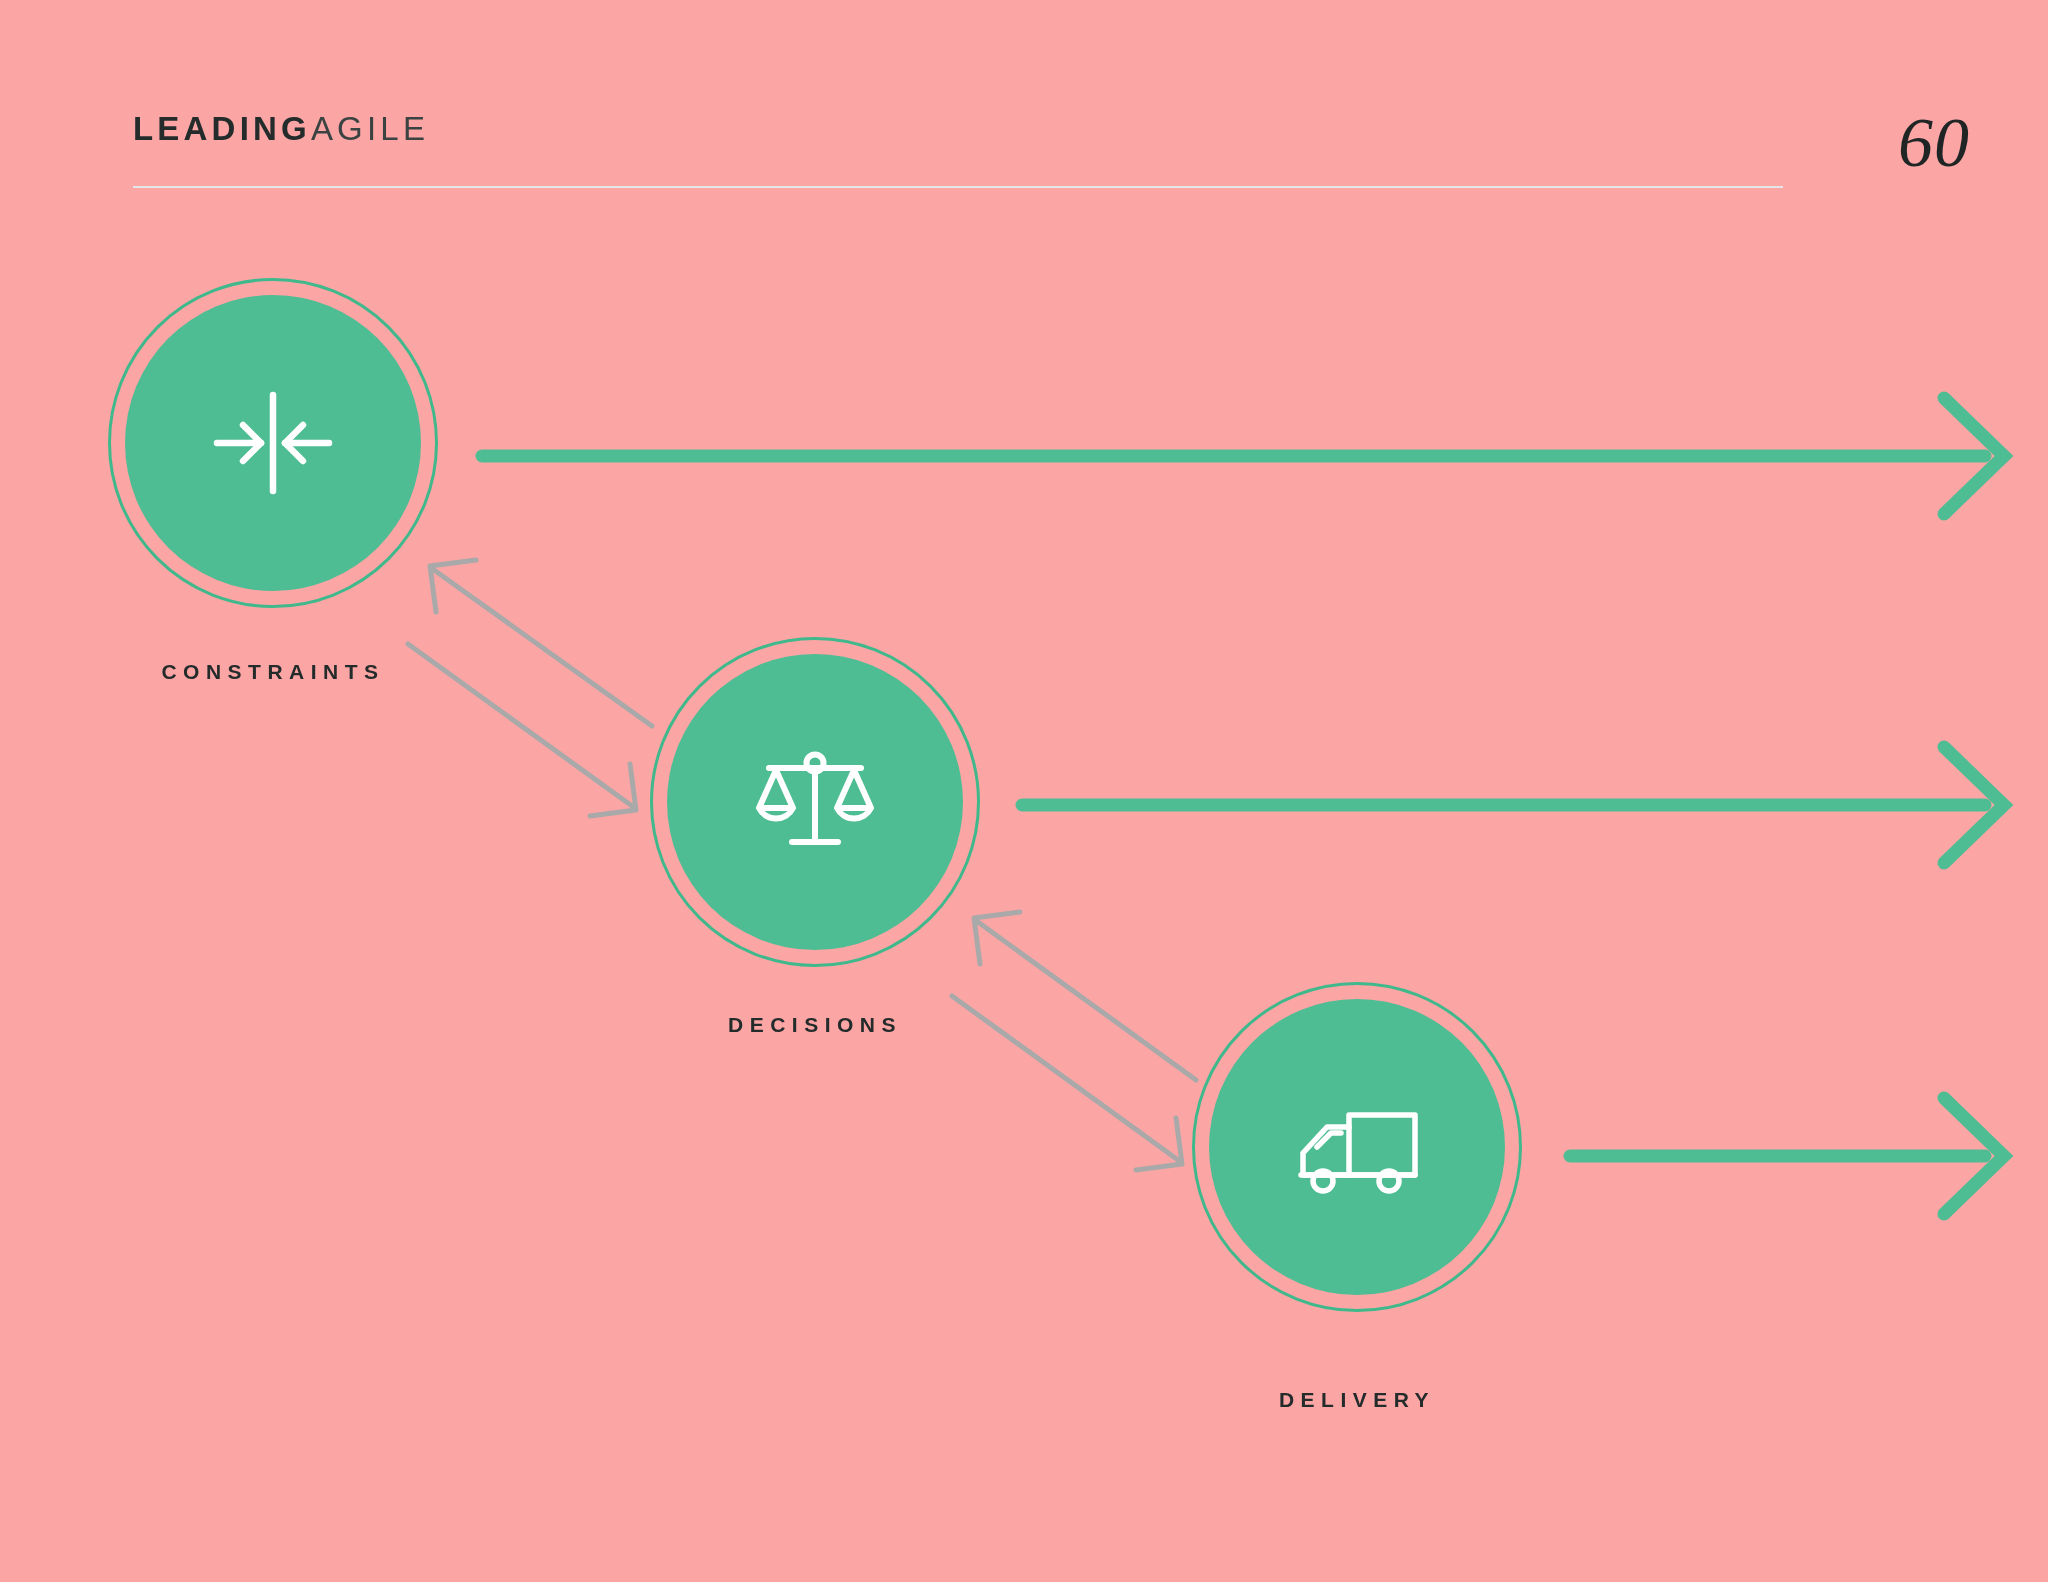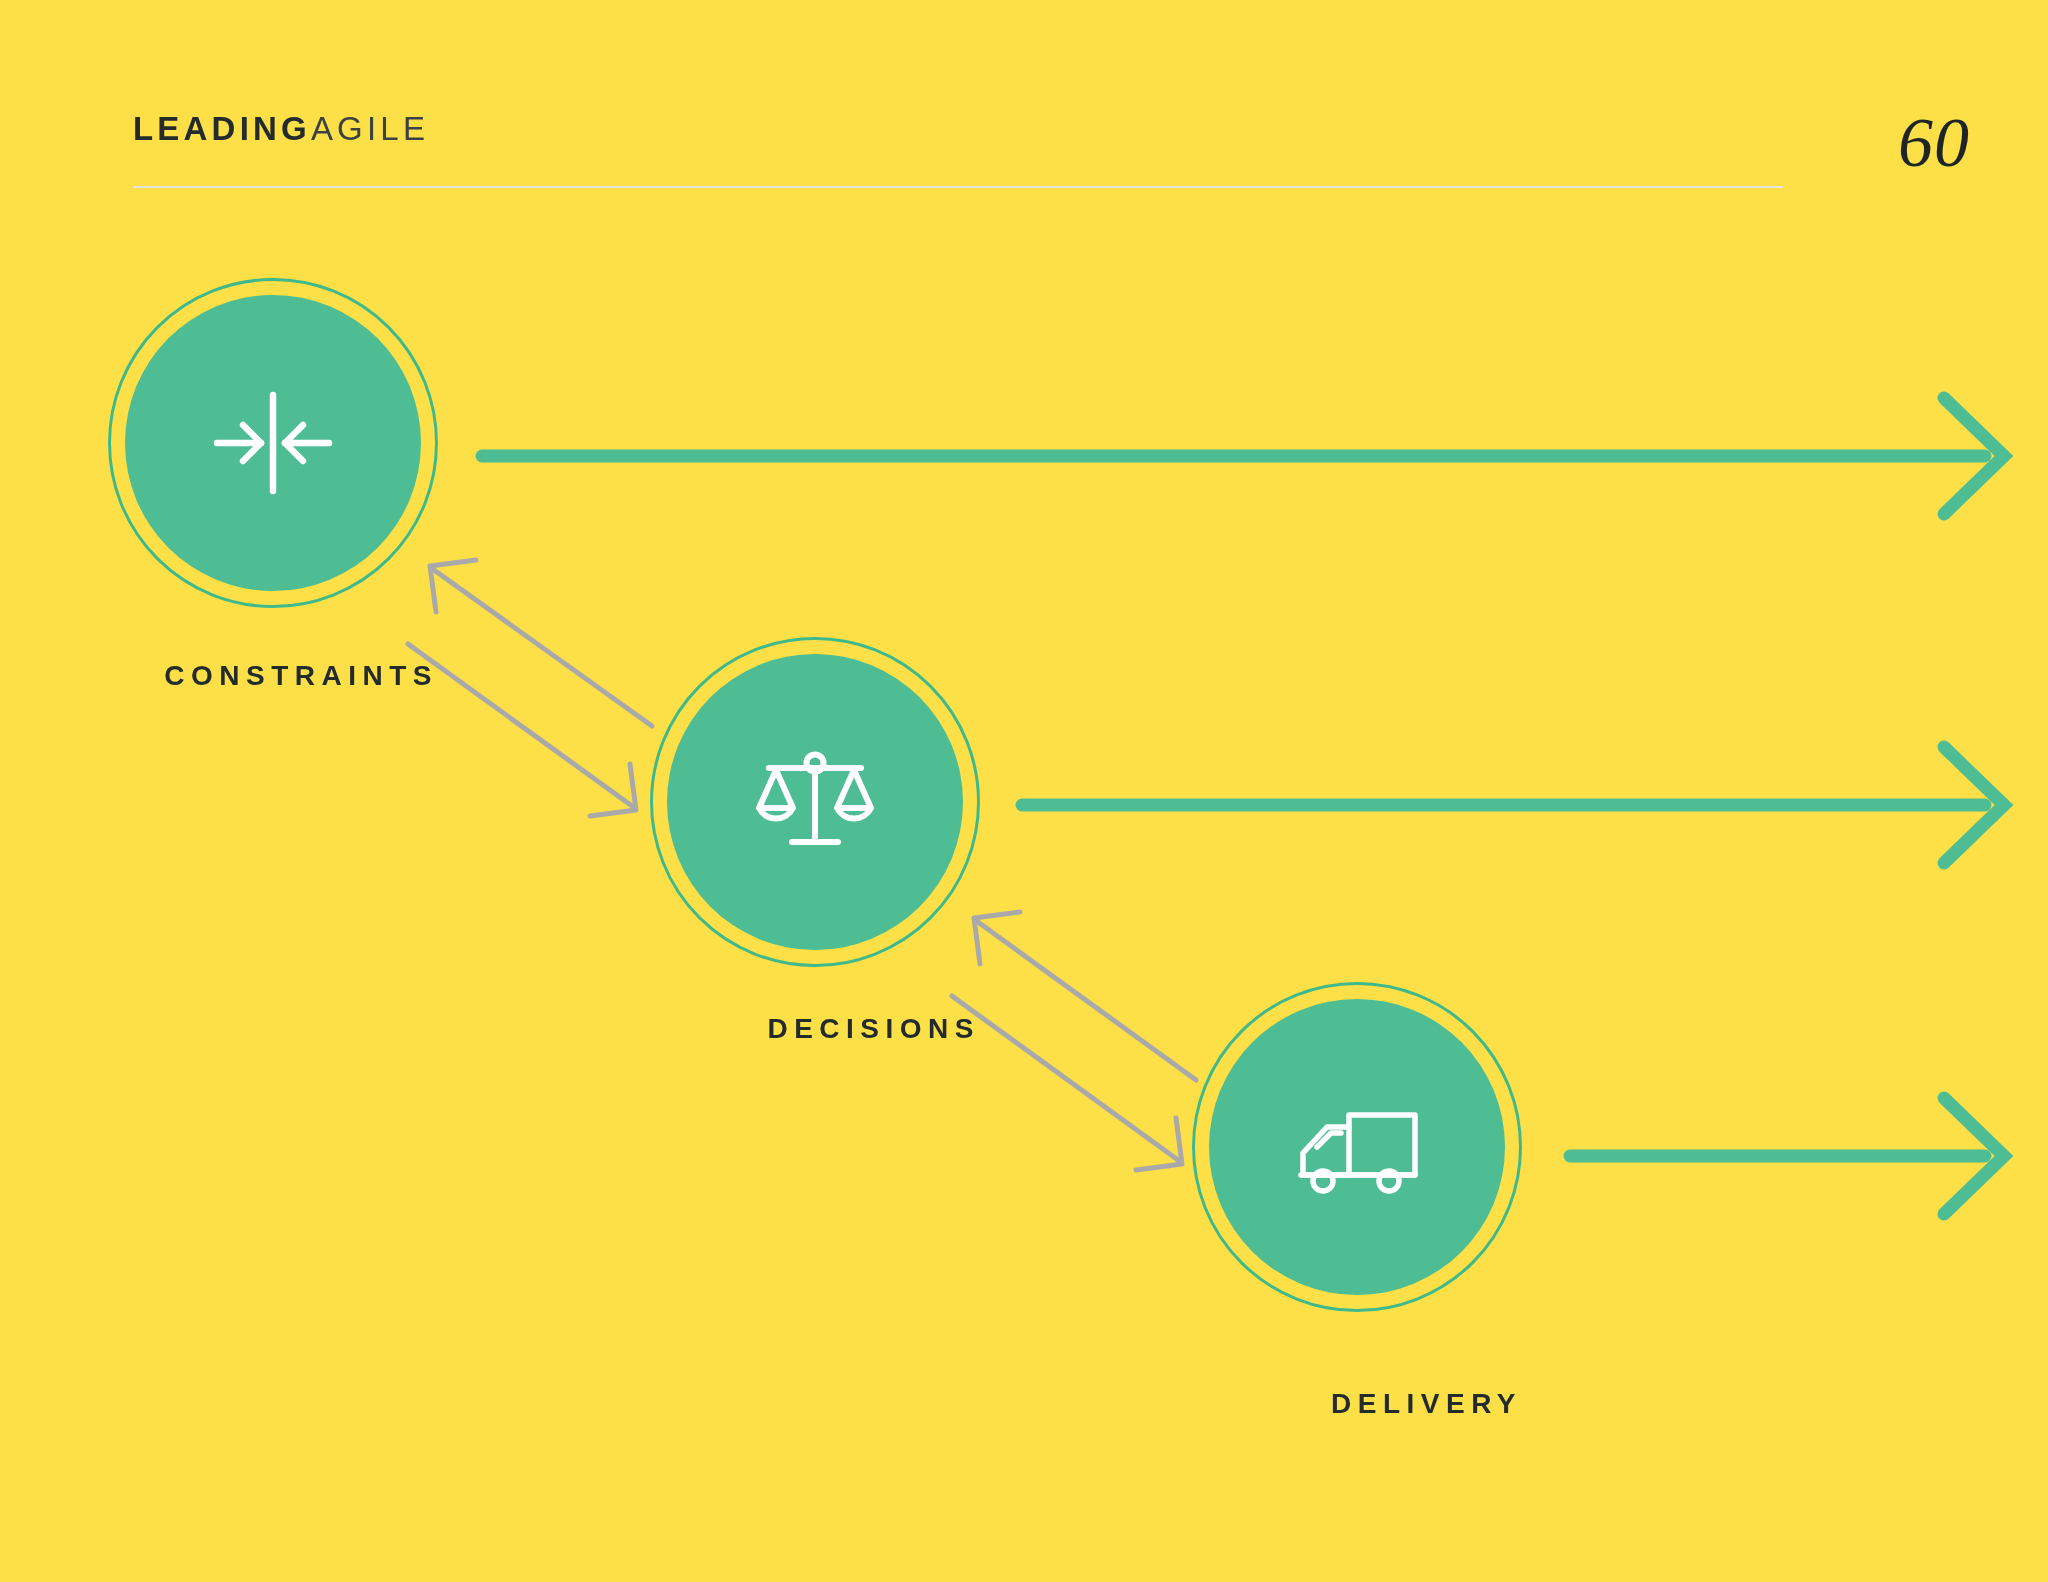--- a/index.html
+++ b/index.html
@@ -7,21 +7,21 @@
     padding: 0;
     background: #ffffff;
   }
   body {
     font-family: "Liberation Sans", sans-serif;
   }
   #slide {
     position: relative;
     width: 2048px;
     height: 1582px;
-    background: #fde047;
+    background: #fca5a5;
     overflow: hidden;
   }
 
   
   #header-logo {
     position: absolute;
     left: 133px;
     top: 112px;
     font-size: 33px;
     letter-spacing: 4.2px;
@@ -73,25 +73,25 @@
     position: absolute;
     border-radius: 50%;
     background: #4ebd93;
     display: flex;
     align-items: center;
     justify-content: center;
   }
   .node-label {
     position: absolute;
     font-weight: 700;
-    font-size: 28px;
+    font-size: 21px;
     letter-spacing: 6.5px;
     color: #242b2b;
     white-space: nowrap;
-    text-align: right;
+    text-align: center;
   }
 
   
   #node-constraints { left: 108px; top: 278px; width: 330px; height: 330px; }
   #node-constraints .node-ring { width: 330px; height: 330px; }
   #node-constraints .node-disc { left: 17px; top: 17px; width: 296px; height: 296px; }
   #label-constraints { left: 108px; top: 660px; width: 330px; }
 
   #node-decisions { left: 650px; top: 637px; width: 330px; height: 330px; }
   #node-decisions .node-ring { width: 330px; height: 330px; }

